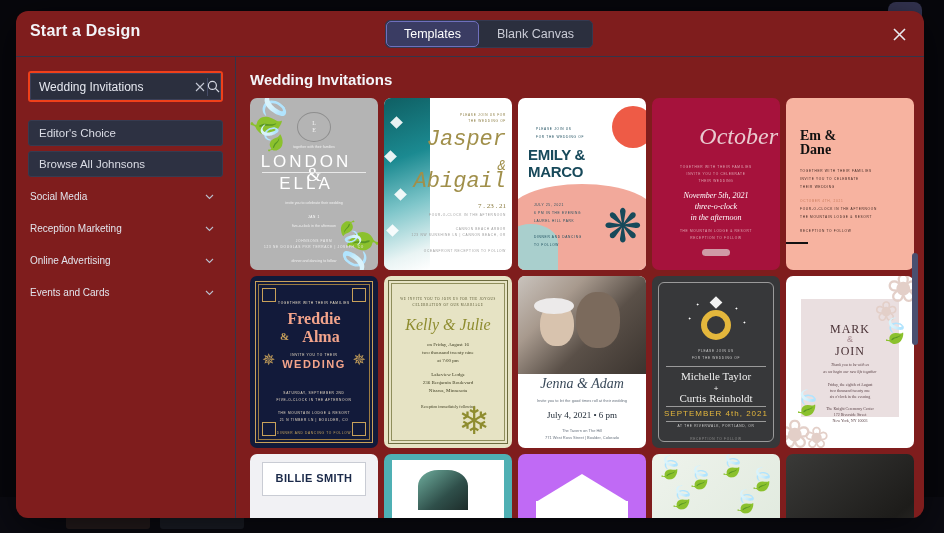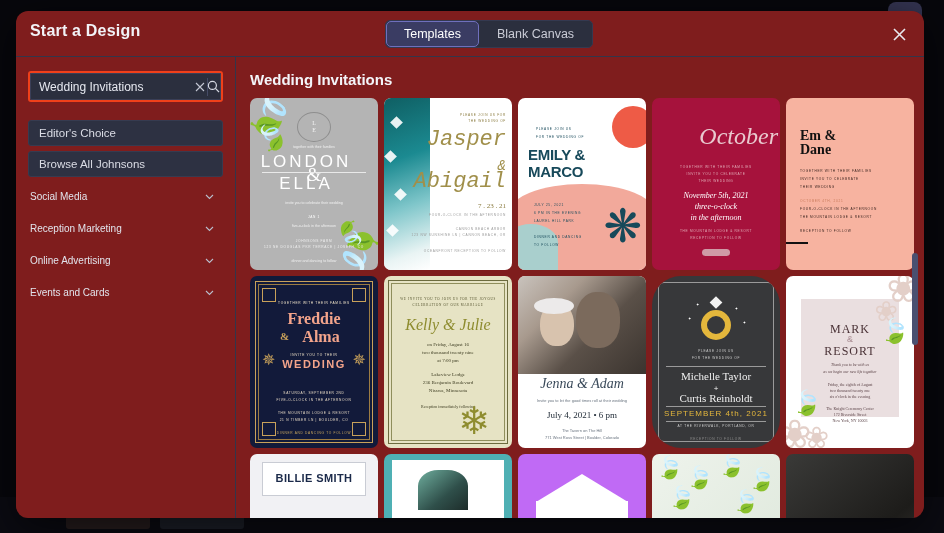--- a/index.html
+++ b/index.html
@@ -192,21 +192,21 @@
     border-radius:50%; background:#eceaea; }
   .c8 .head2 { position:absolute; left:58px; top:16px; width:44px; height:56px;
     border-radius:45%; background:#7b6a5c; }
   .c8 .nm { position:absolute; left:0; right:0; top:100px; text-align:center; color:#3a4a5a;
     font-family:"Liberation Serif",serif; font-style:italic; font-size:14px; }
   .c8 .dt { position:absolute; left:0; right:0; text-align:center; color:#1c2733;
     font-family:"Liberation Serif",serif; font-size:9px; }
   .c8 .t { position:absolute; left:0; right:0; text-align:center; color:#6b7580; }
 
   
-  .c9 { background:#37383a;border-radius:29px; }
+  .c9 { background:#37383a; }
   .c9 .frame { position:absolute; inset:6px; border:1px solid #9a9a9a; border-radius:6px; }
   .c9 .ring-o { position:absolute; left:50%; top:34px; transform:translateX(-50%);
     width:30px; height:30px; border-radius:50%; border:6px solid #e4b73c; }
   .c9 .gem { position:absolute; left:50%; top:22px; transform:translateX(-50%) rotate(45deg);
     width:9px; height:9px; background:#f2f2f2; }
   .c9 .spark { position:absolute; color:#fff; font-size:4px; }
   .c9 .nm { position:absolute; left:0; right:0; text-align:center; color:#f0f0f0;
     font-family:"Liberation Serif",serif; font-size:11px; }
   .c9 .plus { position:absolute; left:0; right:0; text-align:center; color:#f0f0f0; font-size:8px; }
   .c9 .dt { position:absolute; left:0; right:0; text-align:center; color:#e4b73c;
@@ -494,21 +494,21 @@
           <div class="card c10">
             <div class="inner"></div>
             <div class="fl" style="right:-6px;top:-6px;">❀</div>
             <div class="fl" style="right:16px;top:18px;font-size:28px;">❀</div>
             <div class="lf" style="right:4px;top:44px;">🍃</div>
             <div class="fl" style="left:-8px;bottom:-4px;">❀</div>
             <div class="fl" style="left:18px;bottom:-8px;font-size:30px;">❀</div>
             <div class="lf" style="left:6px;bottom:34px;">🍃</div>
             <div class="nm" style="top:46px;">MARK</div>
             <div class="swirl" style="top:58px;">&amp;</div>
-            <div class="nm" style="top:68px;">RESORT</div>
+            <div class="nm" style="top:68px;">JOIN</div>
             <div class="t" style="top:86px;font-size:4px;font-style:italic;">Thank you to be with us</div>
             <div class="t" style="top:93px;font-size:4px;font-style:italic;">as we begin our new life together</div>
             <div class="t" style="top:106px;font-size:4px;">Friday, the eighth of August</div>
             <div class="t" style="top:112px;font-size:4px;">two thousand twenty one</div>
             <div class="t" style="top:118px;font-size:4px;">six o'clock in the evening</div>
             <div class="t" style="top:130px;font-size:4px;">The Knight Ceremony Center</div>
             <div class="t" style="top:136px;font-size:4px;">172 Riverside Street</div>
             <div class="t" style="top:142px;font-size:4px;">New York, NY 10003</div>
           </div>
 

